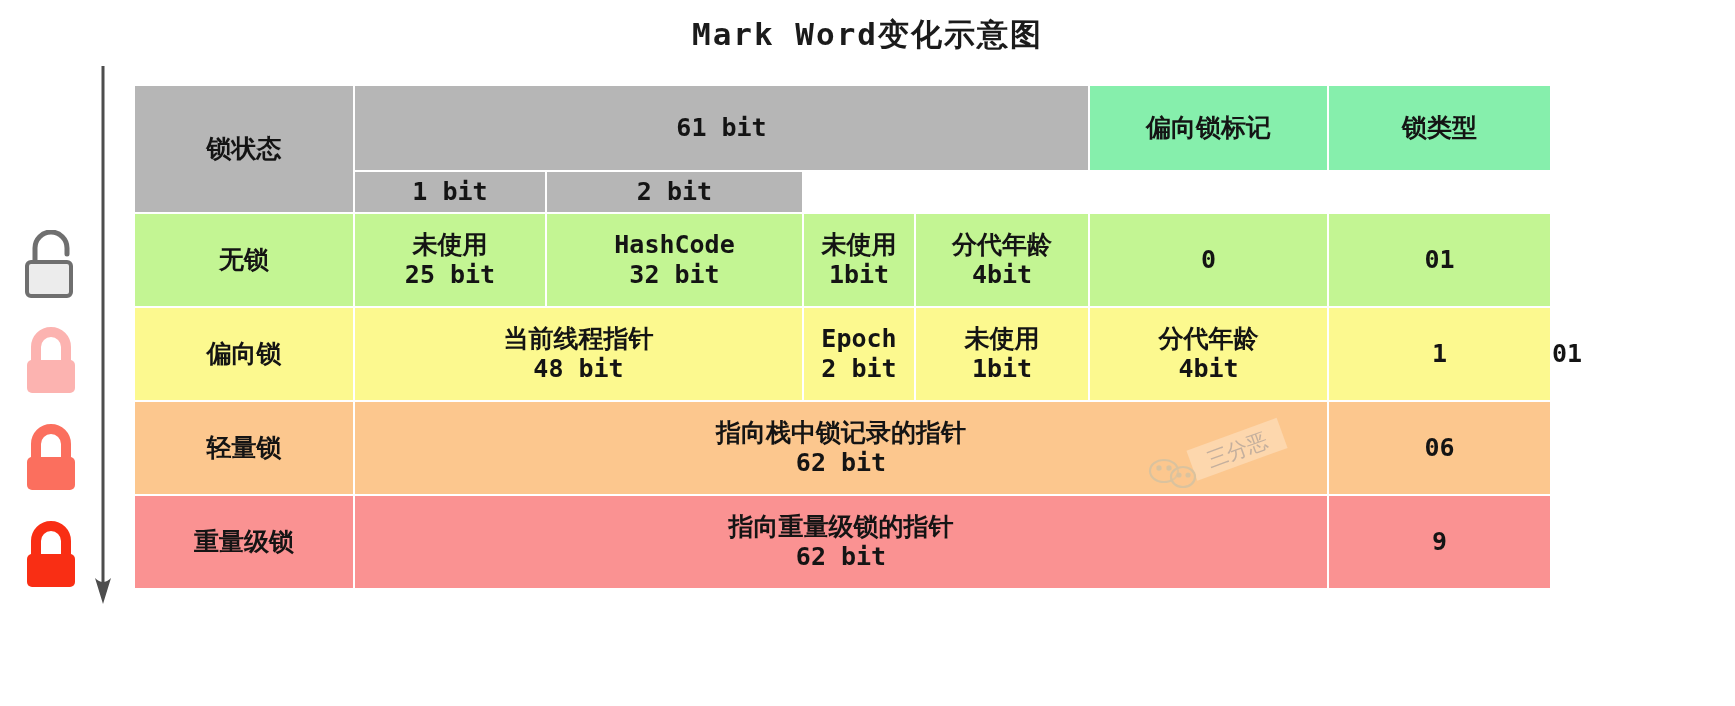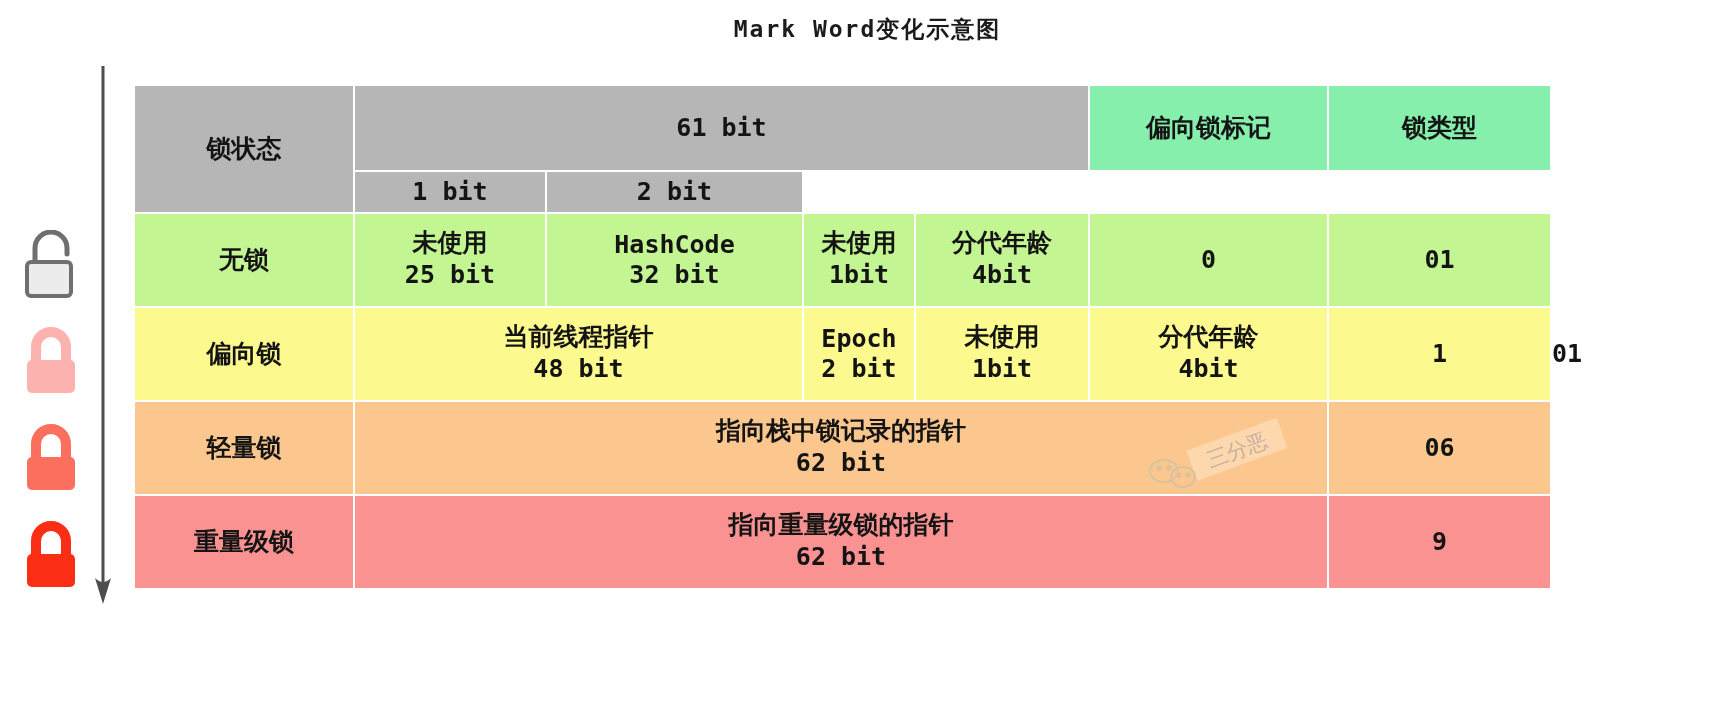--- a/index.html
+++ b/index.html
@@ -15,21 +15,21 @@
     position: relative;
   }
 
   
   #chart-title {
     position: absolute;
     left: 0;
     top: 14px;
     width: 1735px;
     text-align: center;
-    font-size: 23px;
+    font-size: 31px;
     font-weight: bold;
     letter-spacing: 2px;
     color: #1b1b1b;
     font-family: "DejaVu Sans Mono", "Liberation Mono", monospace;
   }
 
   
   #progression-arrow {
     position: absolute;
     left: 92px;
@@ -71,21 +71,21 @@
     text-align: center;
     vertical-align: middle;
     color: #141414;
     font-family: "DejaVu Sans Mono", "Liberation Mono", monospace;
     font-weight: bold;
     font-size: 25px;
     line-height: 1.22;
     position: relative;
   }
   .cn {
-    font-family: Liberation Mono, monospace;
+    font-family: Liberation Serif, serif;
     font-weight: bold;
   }
   .two-line span {
     display: block;
   }
 
   
   .r-head-top td { height: 84px; }
   .r-head-bot td { height: 40px; }
   .r-body    td { height: 92px; }

